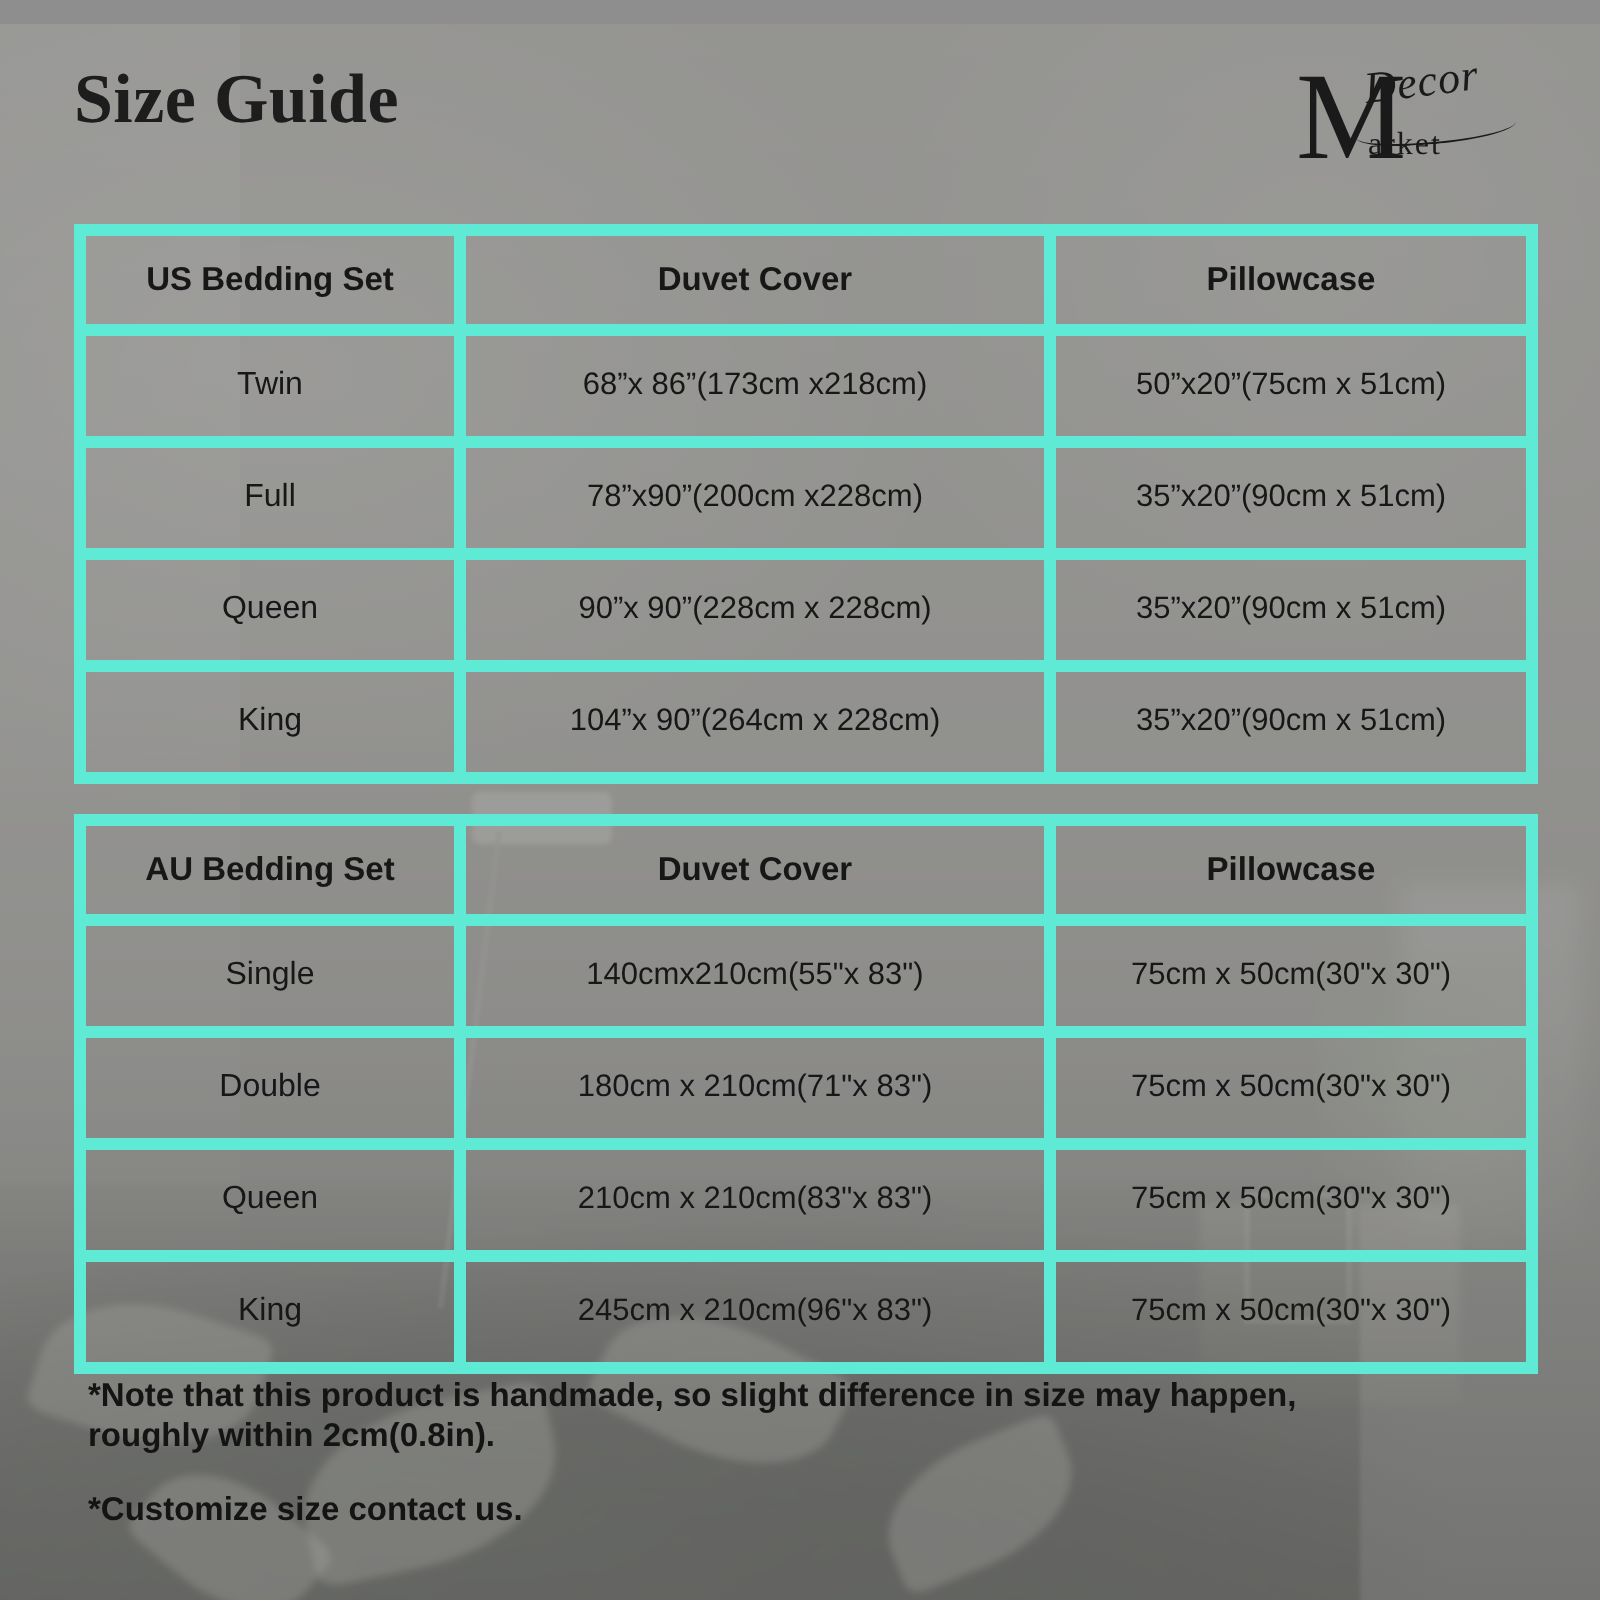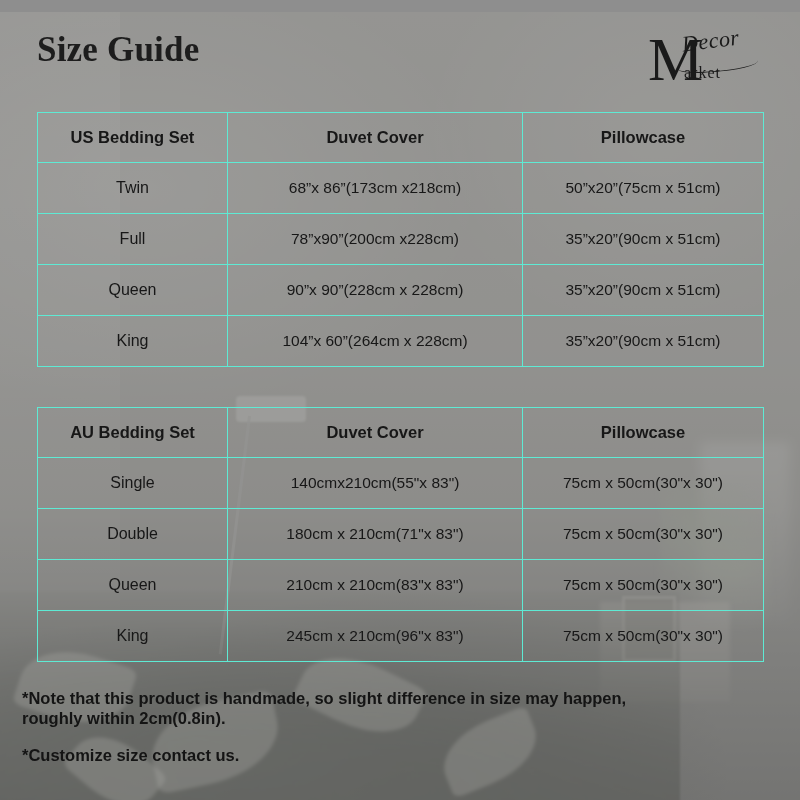--- a/index.html
+++ b/index.html
@@ -169,21 +169,21 @@
     position: absolute;
     border-collapse: collapse;
     width: 726px;
     left: 37px;
     table-layout: fixed;
   }
   table.sizes.us { top: 100px; }
   table.sizes.au { top: 395px; }
 
   table.sizes td, table.sizes th {
-    border: 1px solid #5eead4;
+    border: 6px solid #5eead4;
     text-align: center;
     color: #171717;
     font-family: "Liberation Sans", sans-serif;
   }
   table.sizes th {
     font-size: 16.5px;
     font-weight: bold;
     height: 50px;
     padding: 0 6px;
   }
@@ -195,21 +195,21 @@
   }
   table.sizes td.label {
     font-size: 16px;
   }
   .col-1 { width: 190px; }
   .col-2 { width: 295px; }
   .col-3 { width: 241px; }
 
   .notes {
     position: absolute;
-    left: 22px;
+    left: 44px;
     top: 676px;
     width: 740px;
     color: #141414;
   }
   .note-line {
     font-family: "Liberation Sans", sans-serif;
     font-size: 16.5px;
     font-weight: bold;
     line-height: 1.22;
     margin: 0;
@@ -274,21 +274,21 @@
           <td>78”x90”(200cm x228cm)</td>
           <td>35”x20”(90cm x 51cm)</td>
         </tr>
         <tr>
           <td class="label">Queen</td>
           <td>90”x 90”(228cm x 228cm)</td>
           <td>35”x20”(90cm x 51cm)</td>
         </tr>
         <tr>
           <td class="label">King</td>
-          <td>104”x 60”(264cm x 228cm)</td>
+          <td>104”x 90”(264cm x 228cm)</td>
           <td>35”x20”(90cm x 51cm)</td>
         </tr>
       </tbody>
     </table>
 
     <table class="sizes au">
       <colgroup>
         <col class="col-1">
           <col class="col-2">
           <col class="col-3">

